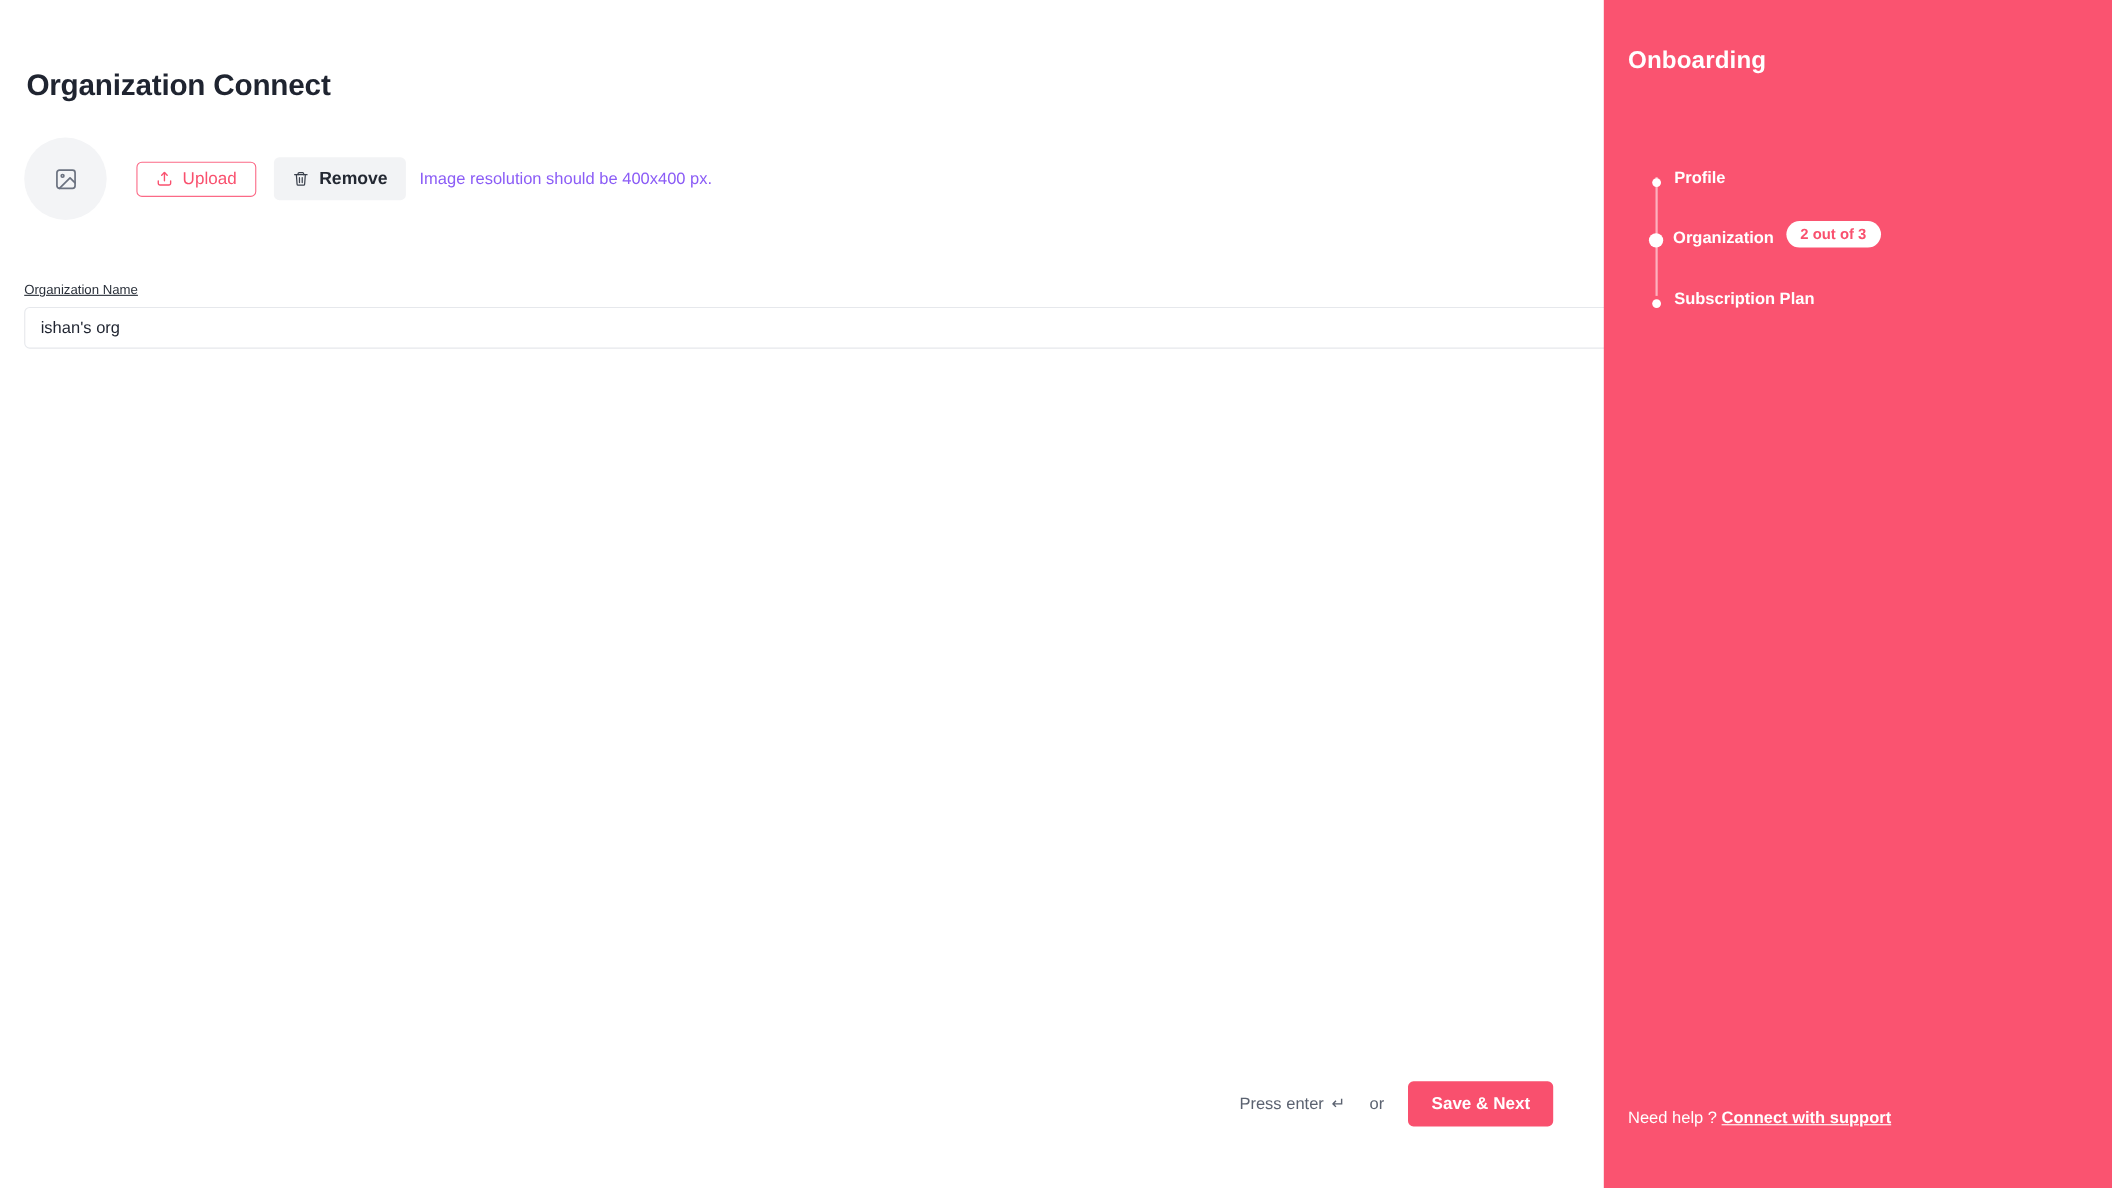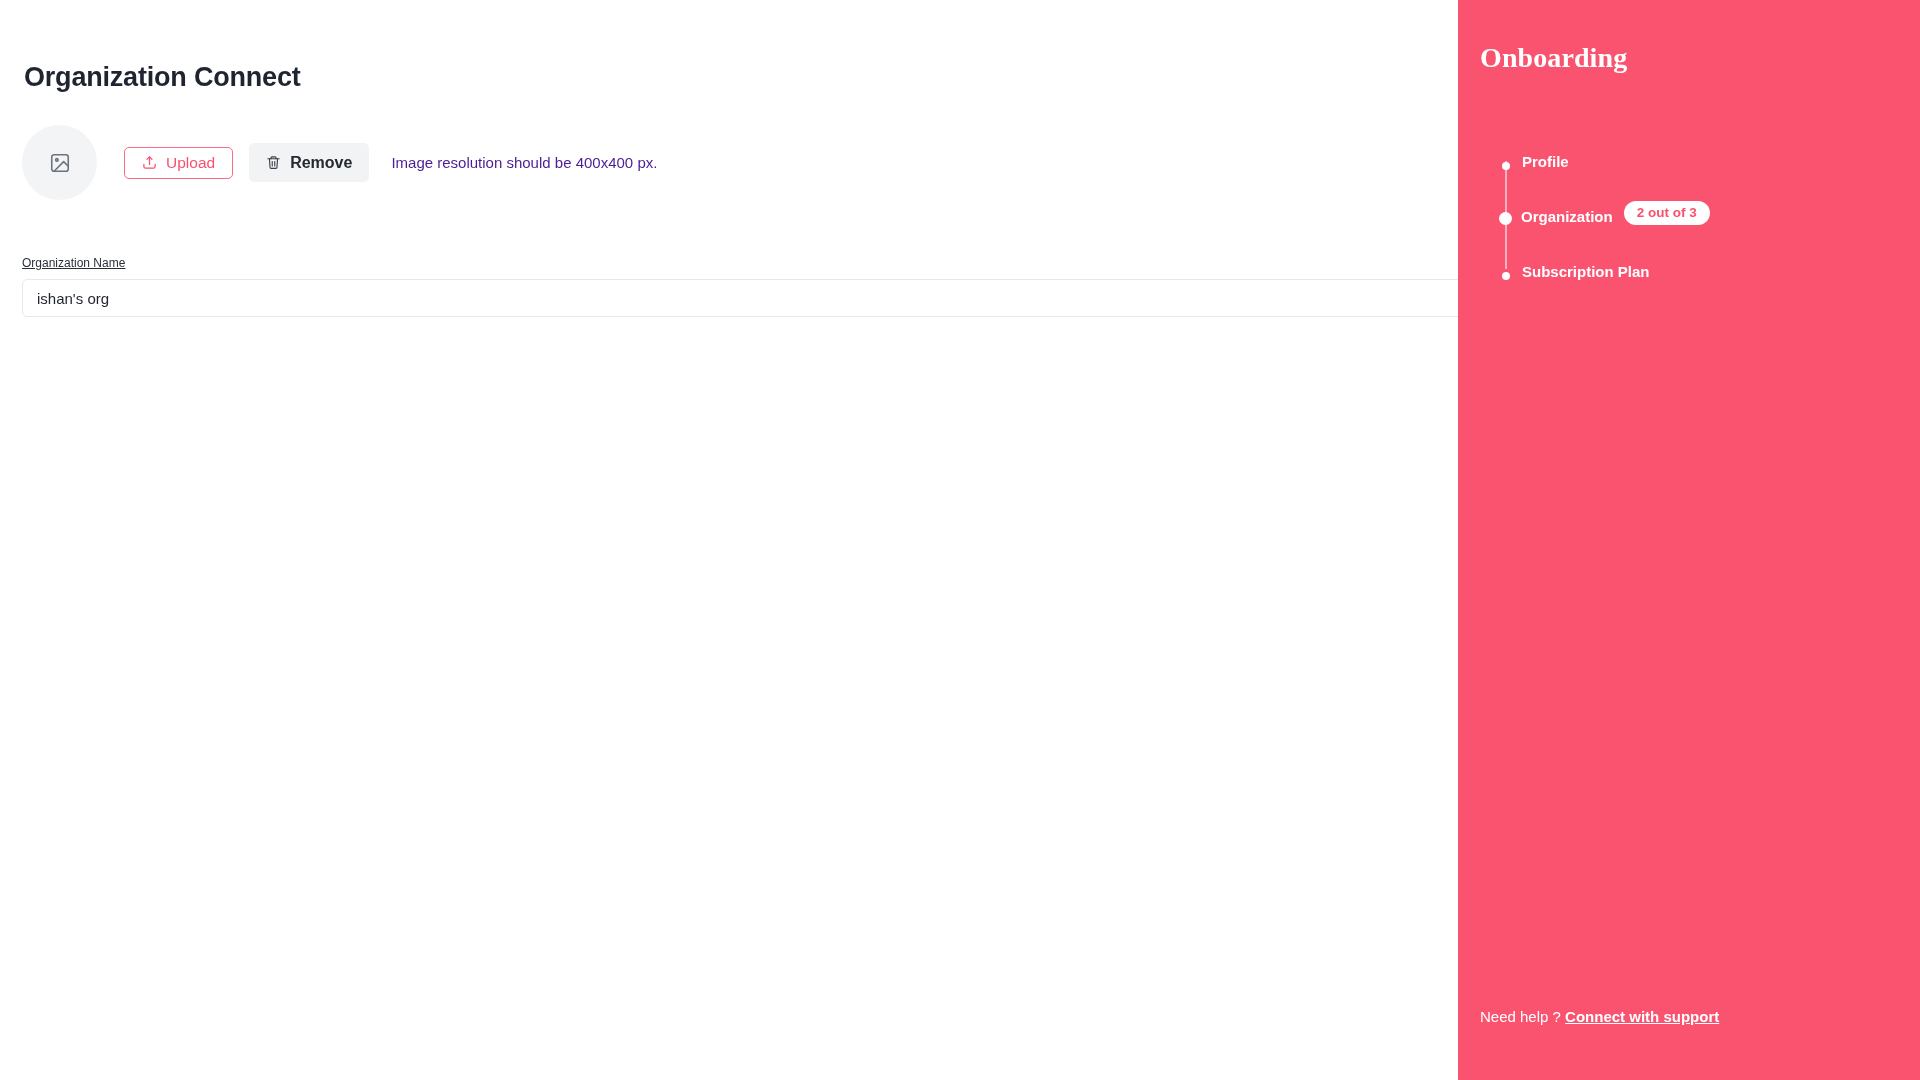--- a/index.html
+++ b/index.html
@@ -95,23 +95,23 @@
     display: inline-flex;
     align-items: center;
     gap: 9px;
     cursor: pointer;
     font-family: inherit;
     white-space: nowrap;
   }
   .btn-remove svg { display: block; }
 
   .upload-hint {
-    margin-left: 22px;
-    font-size: 15px;
-    color: #4c1d95;
+    margin-left: 12px;
+    font-size: 15px;
+    color: #8b5cf6;
     white-space: nowrap;
   }
 
   
   .field {
     position: absolute;
     left: 22px;
     top: 256px;
     width: 1390px;
   }
@@ -185,25 +185,24 @@
     height: 1080px;
     background: #fa5370;
     color: #ffffff;
     flex: 0 0 auto;
   }
 
   .sidebar-title {
     position: absolute;
     left: 22px;
     top: 42px;
-    font-size: 28px;
+    font-size: 22px;
     font-weight: 700;
     color: #ffffff;
     letter-spacing: 0.1px;
-    font-family: Liberation Serif, serif;
   }
 
   .steps {
     position: absolute;
     left: 40px;
     top: 152px;
     width: 400px;
   }
   .step-line {
     position: absolute;
@@ -318,20 +317,28 @@
       </button>
 
       <span class="upload-hint">Image resolution should be 400x400 px.</span>
     </div>
 
     <div class="field">
       <label class="field-label">Organization Name</label>
       <input class="field-input" type="text" value="ishan's org" placeholder="Organization Name" style="">
     </div>
 
+    <div class="footer-actions">
+      <span class="press-enter">
+        <span>Press enter</span>
+        <span class="enter-glyph">↵</span>
+      </span>
+      <span class="or-text">or</span>
+      <button class="btn-save">Save &amp; Next</button>
+    </div>
 
   </div>
 
   <div class="sidebar">
 
     <div class="sidebar-title">Onboarding</div>
 
     <div class="steps">
       <div class="step-line"></div>
 

